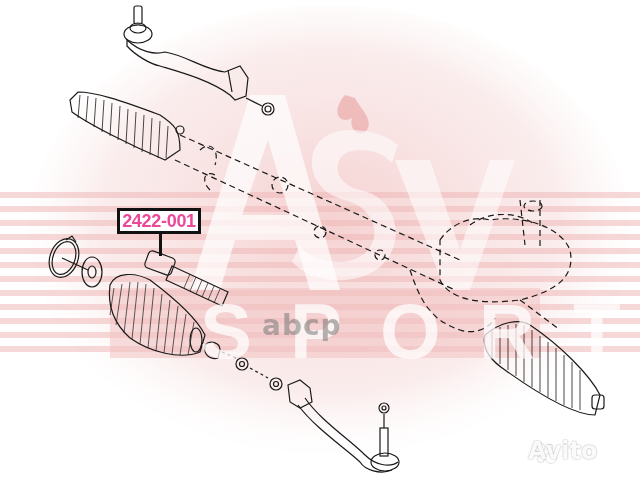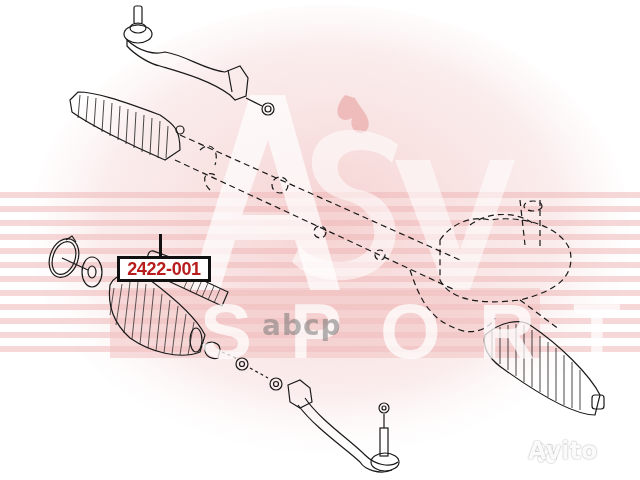--- a/index.html
+++ b/index.html
@@ -14,23 +14,23 @@
       position: absolute; left: 262px; top: 312px; font-family: "DejaVu Sans", sans-serif;
       font-size: 28px; font-weight: bold; color: rgba(120,120,120,0.55); letter-spacing: 1px; line-height: 1;
     }
     .wm-avito {
       position: absolute; left: 528px; top: 437px; font-family: "DejaVu Sans", sans-serif;
       font-size: 24px; font-weight: bold; color: rgba(255,255,255,0.95);
       text-shadow: 0 0 2px rgba(0,0,0,0.25), 0 0 1px rgba(0,0,0,0.2);
     }
     .avito-dots { position: absolute; left: 532px; top: 440px; width: 26px; height: 26px; }
     .callout {
-      position: absolute; left: 117px; top: 208px; width: 94px; height: 26px; box-sizing: border-box;
+      position: absolute; left: 117px; top: 208px; width: 84px; height: 26px; box-sizing: border-box;
       border: 3px solid #111; background: #fff; display: flex; align-items: center; justify-content: center;
-      font-family: "Liberation Sans", sans-serif; font-weight: bold; font-size: 18px; color: #b91c1c; letter-spacing: -0.3px; margin-top: 48px;
+      font-family: "Liberation Sans", sans-serif; font-weight: bold; font-size: 18px; color: #ec4899; letter-spacing: -0.3px;
     }
     .callout-leader { position: absolute; left: 159px; top: 234px; width: 3px; height: 22px; background: #111; }
   </style>
 </head>
 <body>
 
 <div class="canvas">
 
   <svg class="wm-layer" viewBox="0 0 640 480" width="640" height="480">
     <defs>

